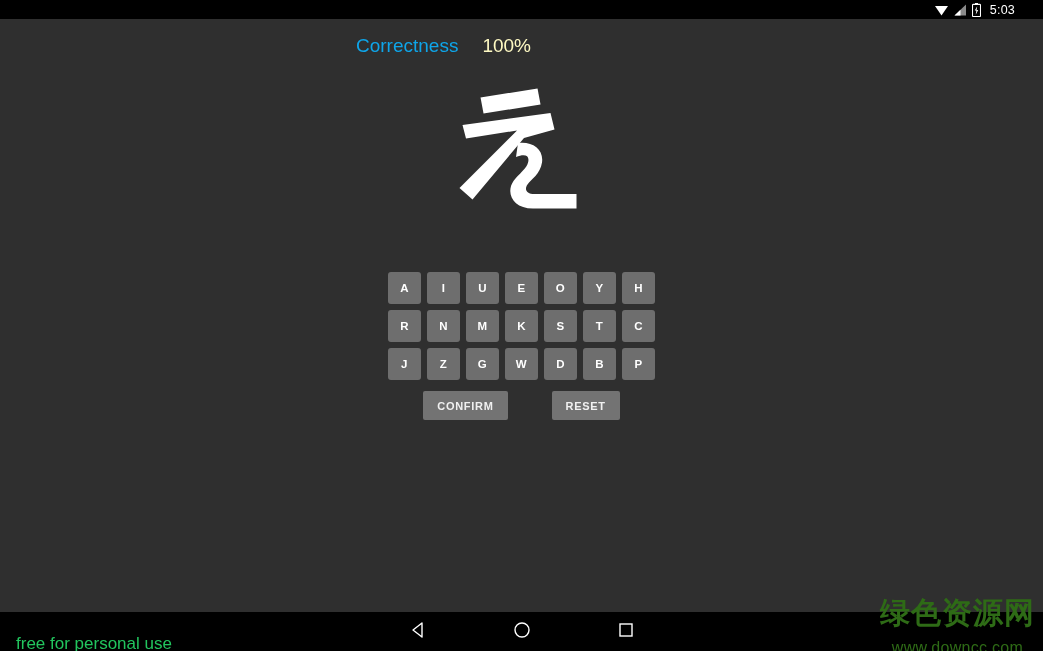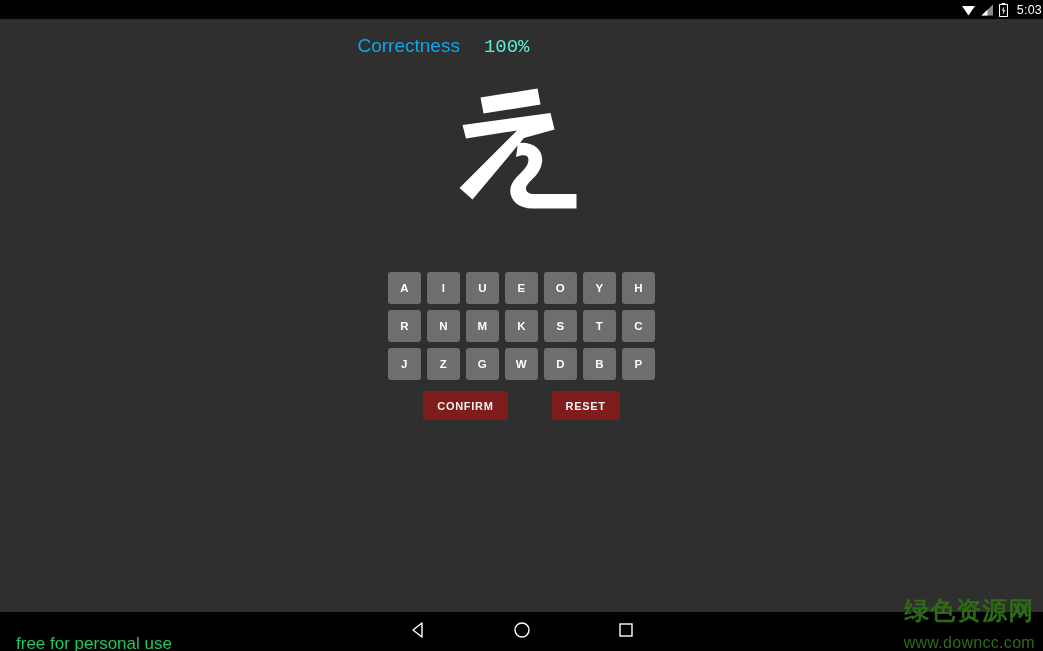--- a/index.html
+++ b/index.html
@@ -21,21 +21,21 @@
   
   .status-bar {
     position: absolute;
     top: 0; left: 0;
     width: 1043px;
     height: 19px;
     background: #000000;
     display: flex;
     align-items: center;
     justify-content: flex-end;
-    padding-right: 1px;
+    padding-right: 28px;
     box-sizing: border-box;
   }
   .status-icons {
     display: flex;
     align-items: center;
     gap: 5px;
   }
   .wifi-icon svg, .signal-icon svg, .battery-icon svg { display: block; }
   .status-time {
     color: #ffffff;
@@ -60,24 +60,23 @@
     align-items: baseline;
     gap: 24px;
     transform: translateX(-78px);
   }
   .header-label {
     color: #0ea5e9;
     font-size: 19px;
     font-weight: 400;
   }
   .header-value {
-    color: #5eead4;
+    color: #fef9c3;
     font-size: 19px;
     font-weight: 400;
-    font-family: Liberation Mono, monospace;
   }
 
   
   .glyph-area {
     position: absolute;
     top: 78px;
     left: 0;
     width: 1043px;
     height: 140px;
     display: flex;
@@ -137,21 +136,21 @@
   .actions {
     position: absolute;
     top: 391px;
     left: 0;
     width: 1043px;
     display: flex;
     justify-content: center;
     gap: 44px;
   }
   .action-btn {
-    background: #7f1d1d;
+    background: #737373;
     border: none;
     border-radius: 2px;
     color: #f0f0f0;
     font-family: "Liberation Sans", sans-serif;
     font-size: 11px;
     font-weight: 700;
     letter-spacing: 0.7px;
     height: 29px;
     padding: 0 14px;
     min-width: 68px;
@@ -176,21 +175,21 @@
     position: absolute;
     right: 8px;
     top: 598px;
     z-index: 5;
     text-align: center;
     line-height: 1;
   }
   .watermark-cn {
     color: #2e6b16;
     font-family: "DejaVu Sans", sans-serif;
-    font-size: 25px;
+    font-size: 30px;
     font-weight: 700;
     letter-spacing: 1px;
     display: block;
   }
   .watermark-url {
     color: #2e6b16;
     font-size: 16px;
     display: block;
     margin-top: 12px;
     letter-spacing: 0.3px;

